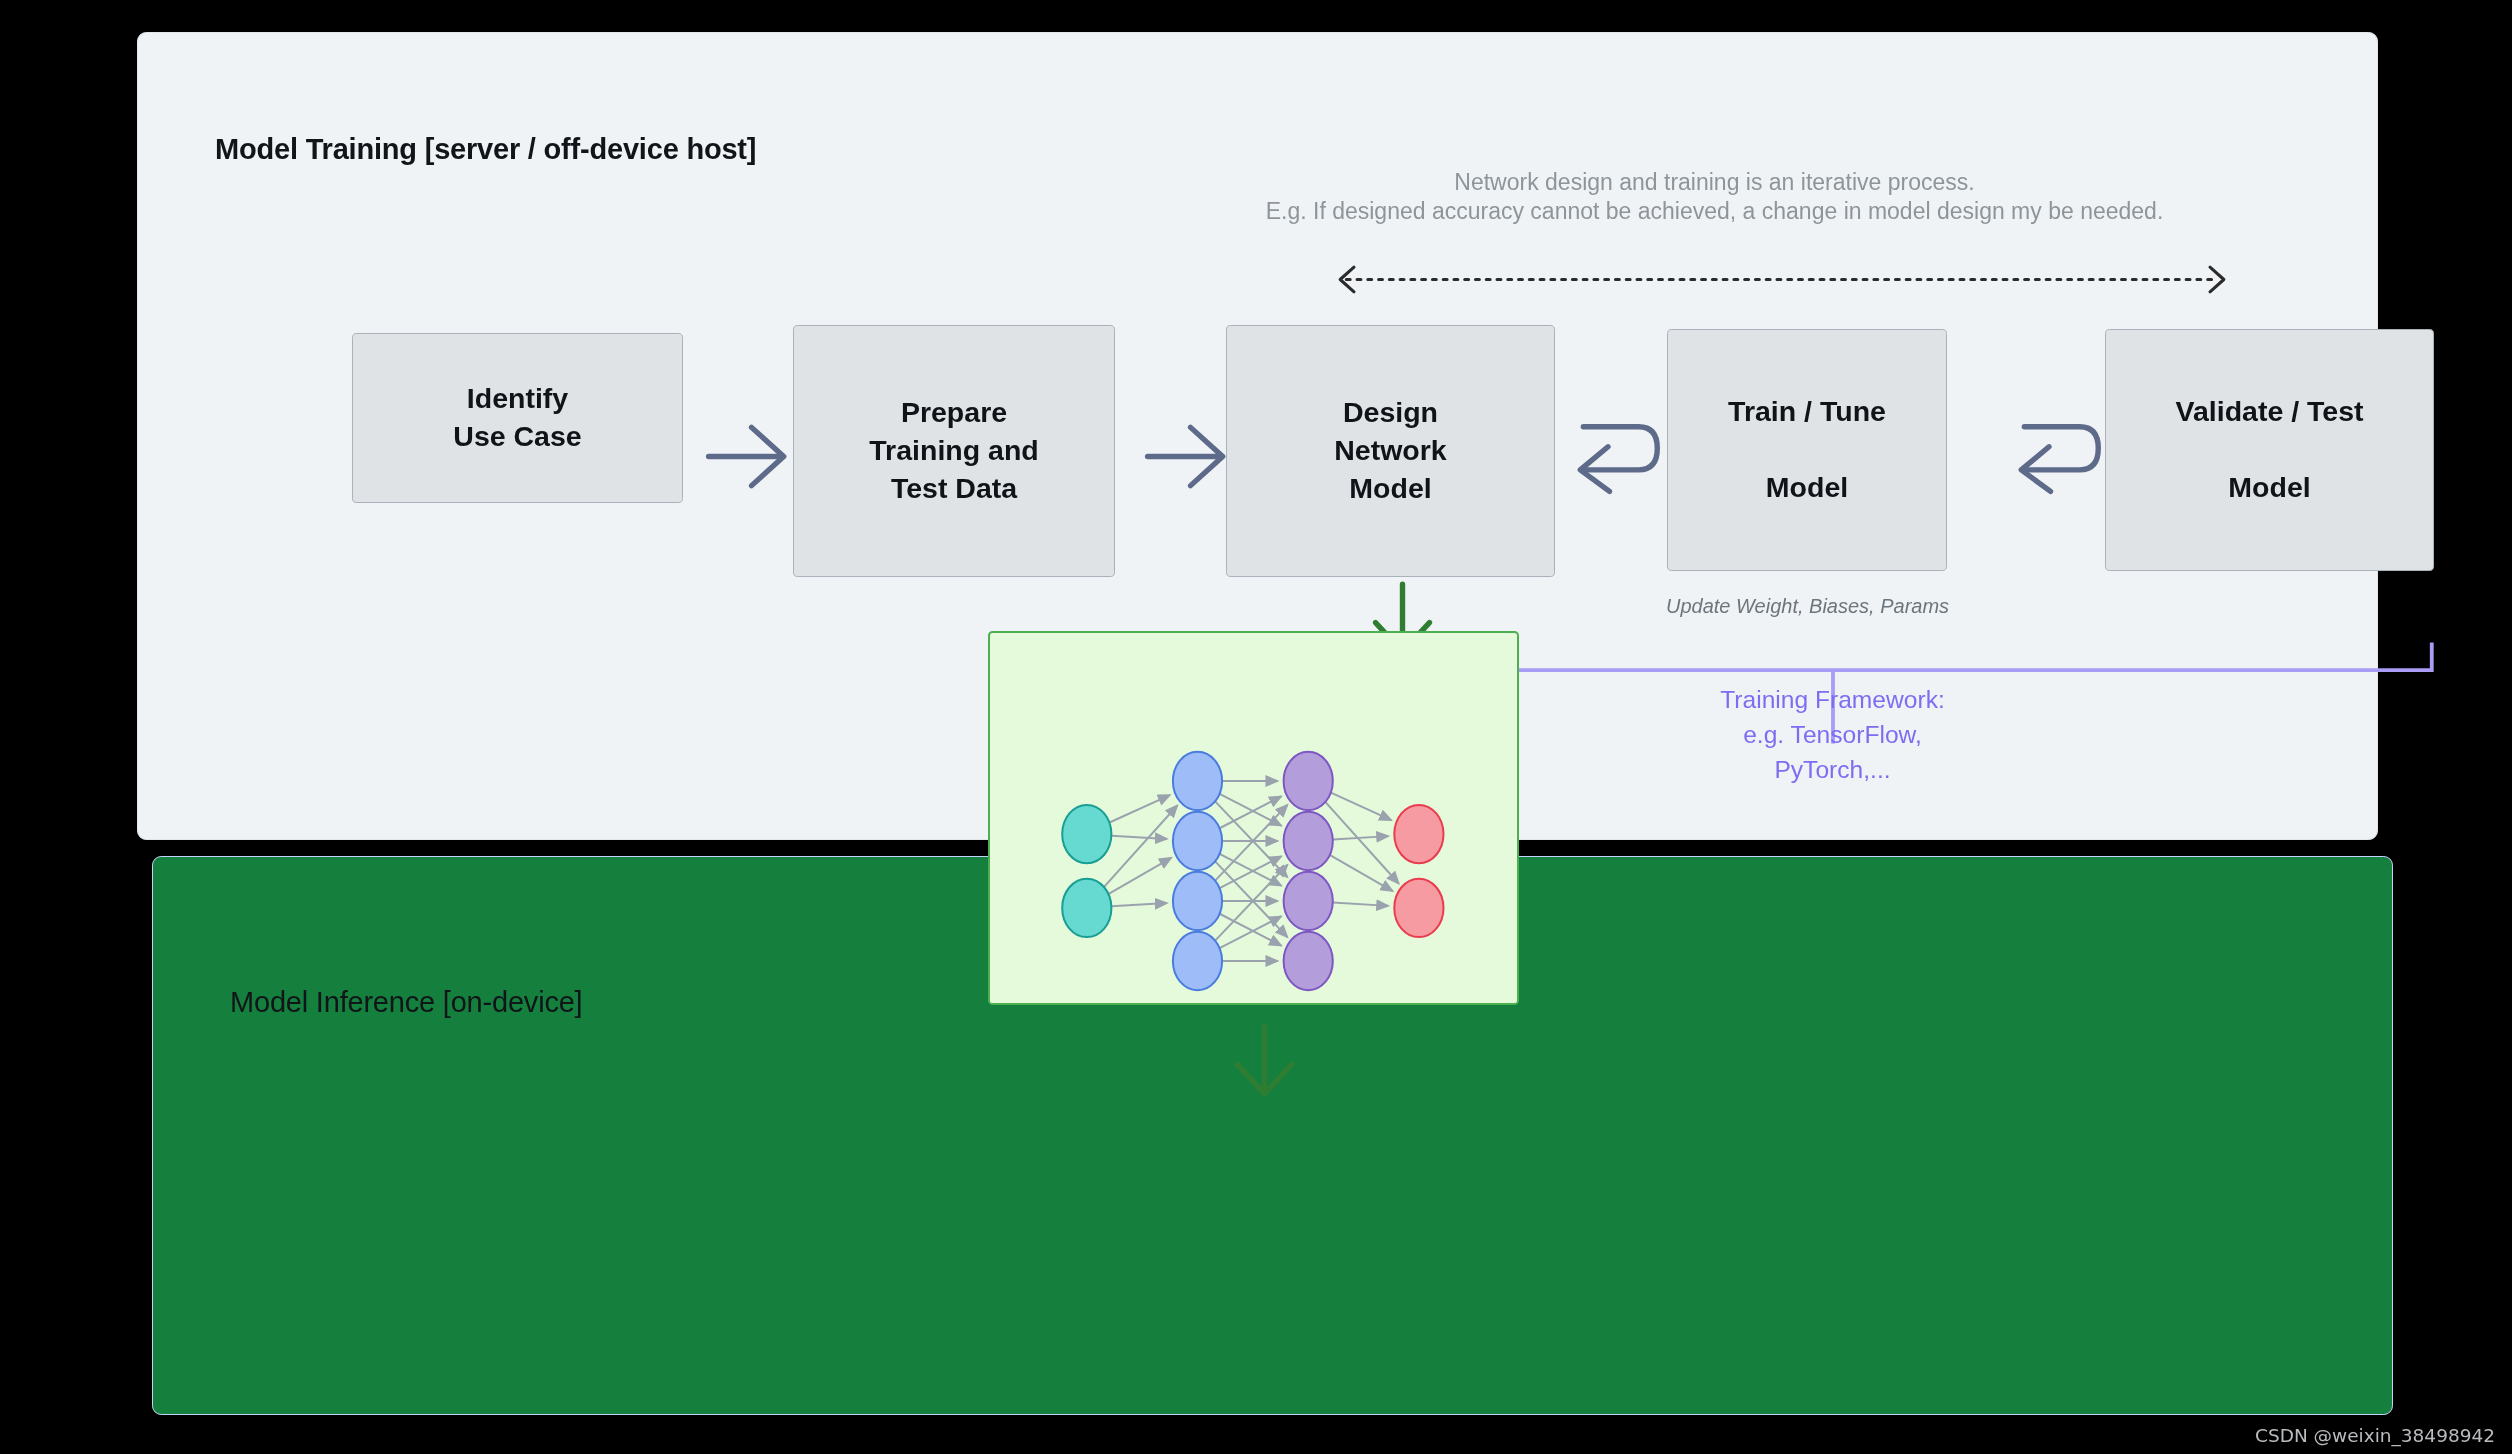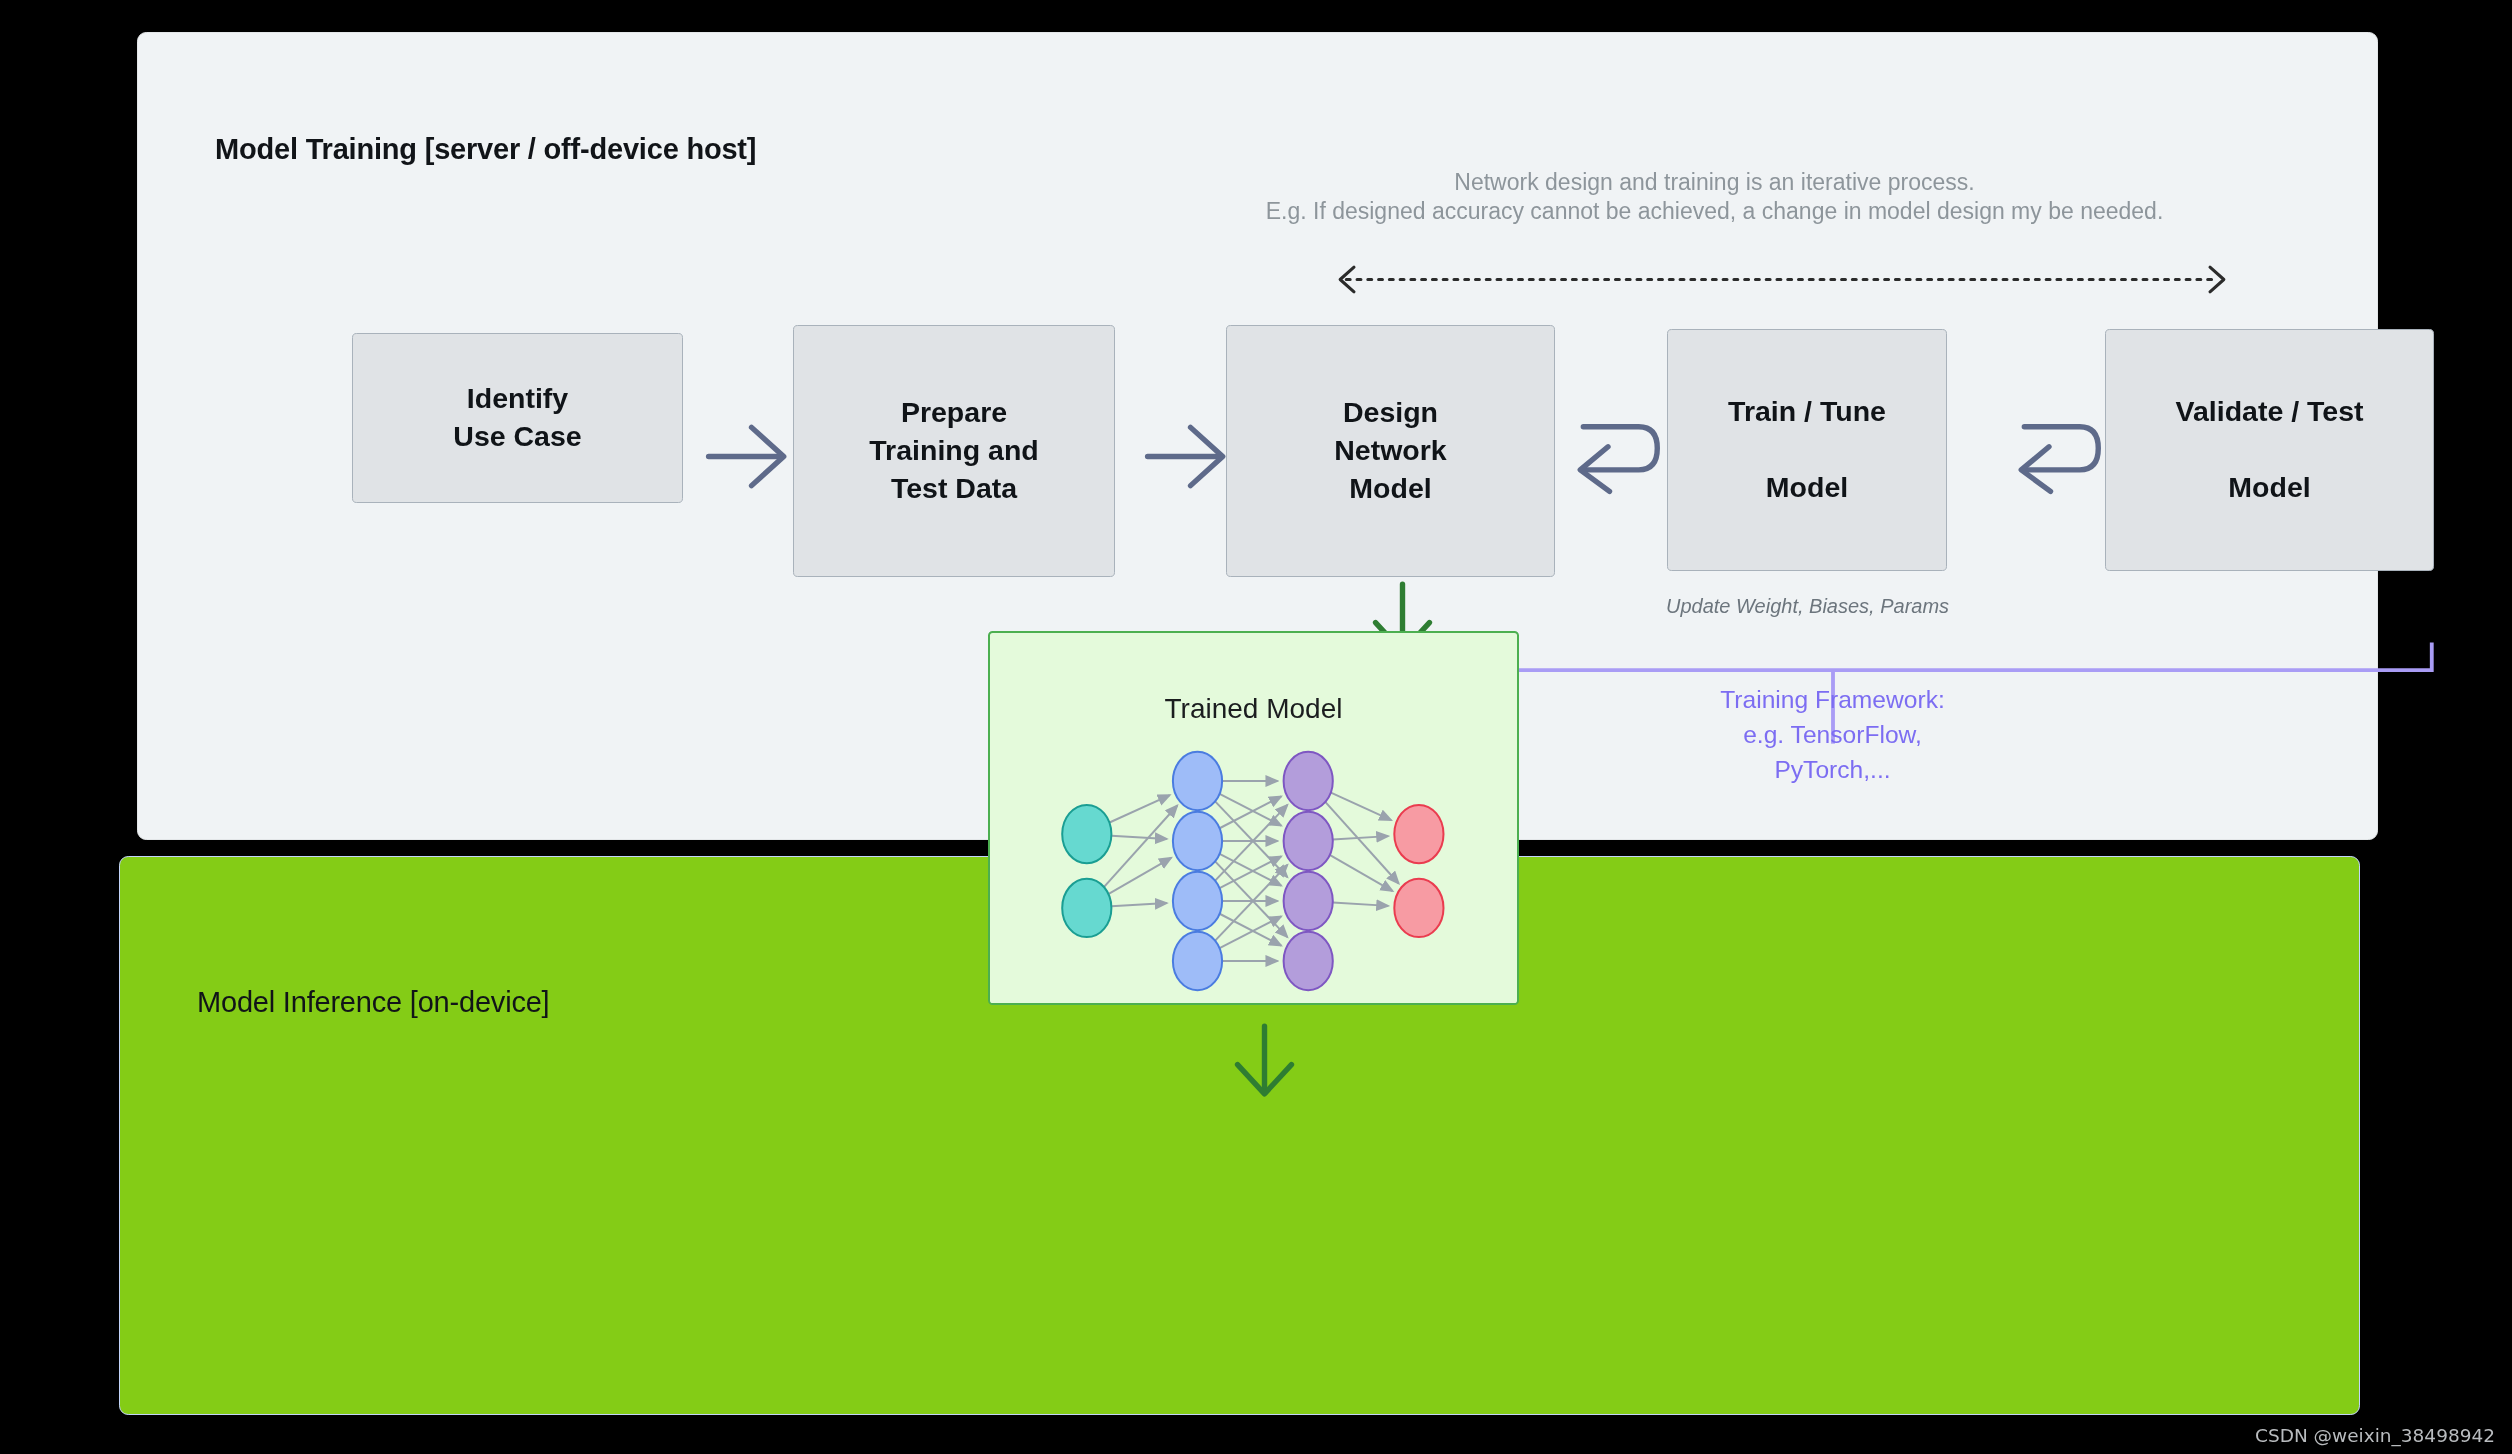--- a/index.html
+++ b/index.html
@@ -13,22 +13,22 @@
 
   
   .panel { position: absolute; }
   #training-panel {
     left: 137px; top: 32px; width: 2241px; height: 808px;
     background: #f0f3f5;
     border: 1.5px solid #e3e6e8;
     border-radius: 9.2px;
   }
   #inference-panel {
-    left: 119px; top: 856px; width: 2241px; height: 559px;
-    background: #84cc16;
+    left: 152px; top: 856px; width: 2241px; height: 559px;
+    background: #15803d;
     border: 1.5px solid #c3d4fb;
     border-radius: 9.2px;
   }
 
   .panel-title {
     position: absolute;
     font-size: 29px;
     font-weight: bold;
     color: #111418;
     white-space: nowrap;
@@ -210,21 +210,20 @@
     </svg>
   </div>
 
   <div class="panel" id="inference-panel">
 
     <div class="panel-title" id="inference-title">Model Inference [on-device]</div>
 
   </div>
 
   <div id="trained-card">
-    <div id="trained-card-title">Trained Model</div>
     <svg id="nn-svg" width="400" height="246" viewBox="0 0 520 320">
         <defs>
           <marker id="nn-head" markerWidth="7" markerHeight="7" refX="6" refY="3" orient="auto">
             <path d="M0,0 L7,3 L0,6 z" fill="#9aa3ad"></path>
           </marker>
         </defs>
         <line x1="64.85811291918823" y1="97.22148982927509" x2="143.92735885101473" y2="61.235471614169334" stroke="#9aa3ad" stroke-width="2.6" marker-end="url(#nn-head)"></line>
         <line x1="67.93768251145244" y1="114.13333738650718" x2="140.07789686068446" y2="118.36763632425138" stroke="#9aa3ad" stroke-width="2.6" marker-end="url(#nn-head)"></line>
         <line x1="57.04109589041096" y1="182.23287671232876" x2="153.6986301369863" y2="74.79452054794521" stroke="#9aa3ad" stroke-width="2.6" marker-end="url(#nn-head)"></line>
         <line x1="63.389297342265294" y1="190.3146451145451" x2="145.76337832216836" y2="142.82228000485955" stroke="#9aa3ad" stroke-width="2.6" marker-end="url(#nn-head)"></line>

